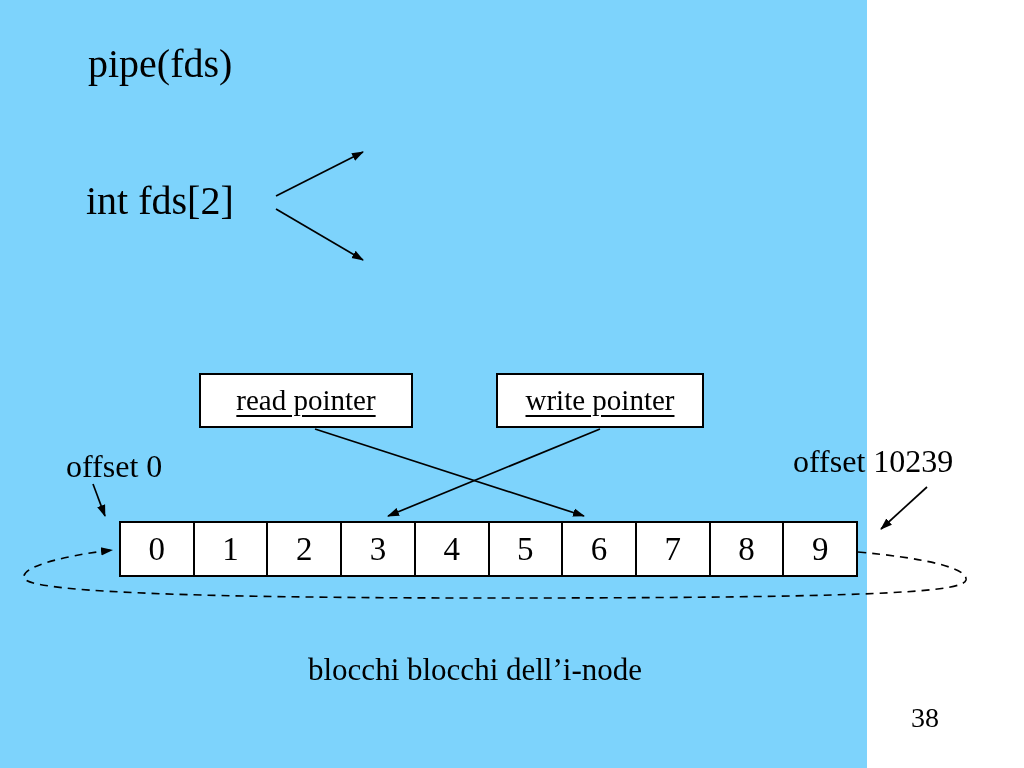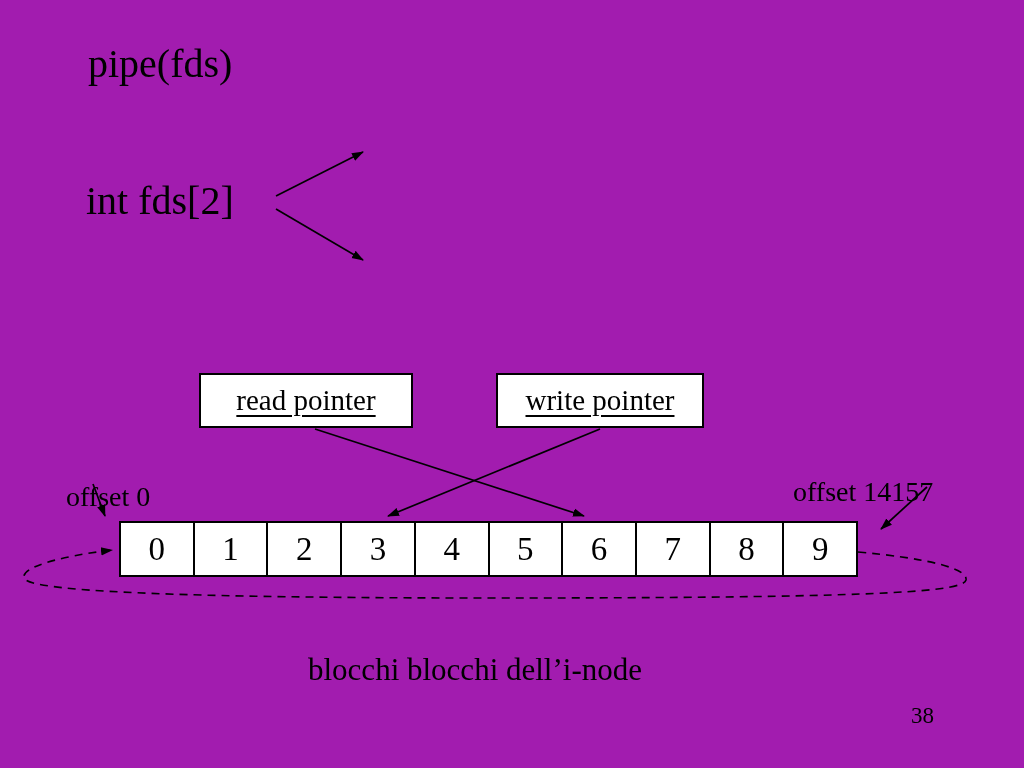--- a/index.html
+++ b/index.html
@@ -5,29 +5,29 @@
   html, body { margin: 0; padding: 0; }
   body {
     width: 1024px; height: 768px;
     background: #ffffff;
     font-family: "Liberation Serif", "DejaVu Serif", serif;
     color: #000000;
     overflow: hidden;
   }
   .slide {
     position: relative;
-    width: 1024px; height: 768px;
-    background: #a21caf;
+    width: 867px; height: 768px;
+    background: #7dd3fc;
     font-family: Liberation Serif, serif;
   }
   .abs { position: absolute; white-space: nowrap; line-height: 1; }
   .t-big   { font-size: 40px; }
-  .t-med   { font-size: 28px; margin-top: 33px; }
+  .t-med   { font-size: 32px; }
   .t-cap   { font-size: 31px; }
-  .t-page  { font-size: 23px; }
+  .t-page  { font-size: 28px; }
   .arrows-layer { position: absolute; left: 0; top: 0; z-index: 1; }
   .ptr-box {
     position: absolute;
     border: 2px solid #000;
     background: #ffffff;
     display: flex; align-items: center; justify-content: center;
     font-size: 29px;
     z-index: 2;
     box-sizing: border-box;
   }
@@ -89,21 +89,21 @@
   <div class="abs t-big" style="left:86px; top:173px;margin-top:8px;">int fds[2]</div>
 
   <div class="ptr-box" style="left:199px; top:373px; width:214px; height:55px;">
     <span>read pointer</span>
   </div>
   <div class="ptr-box" style="left:496px; top:373px; width:208px; height:55px;">
     <span>write pointer</span>
   </div>
 
   <div class="abs t-med" style="left:66px; top:450px;">offset 0</div>
-  <div class="abs t-med" style="left:793px; top:445px;">offset 14157</div>
+  <div class="abs t-med" style="left:793px; top:445px;">offset 10239</div>
 
   <div class="buffer">
     <div class="cell">0</div>
     <div class="cell">1</div>
     <div class="cell">2</div>
     <div class="cell">3</div>
     <div class="cell">4</div>
     <div class="cell">5</div>
     <div class="cell">6</div>
     <div class="cell">7</div>

